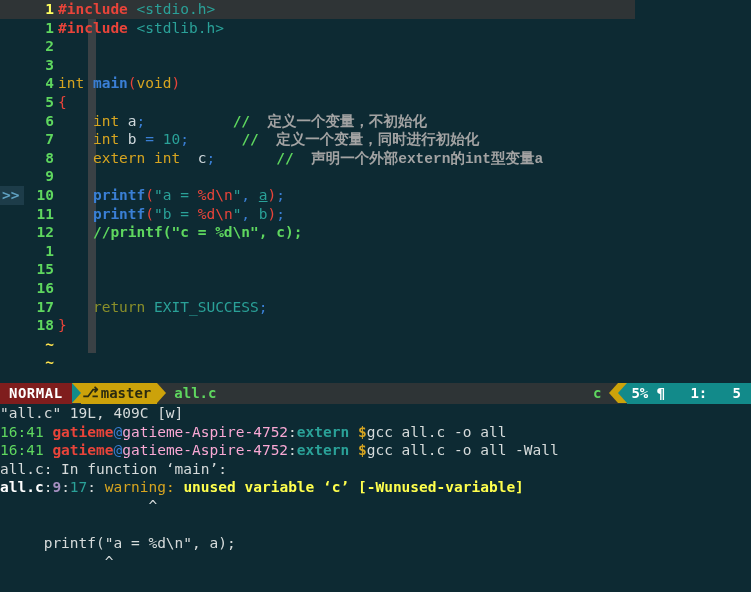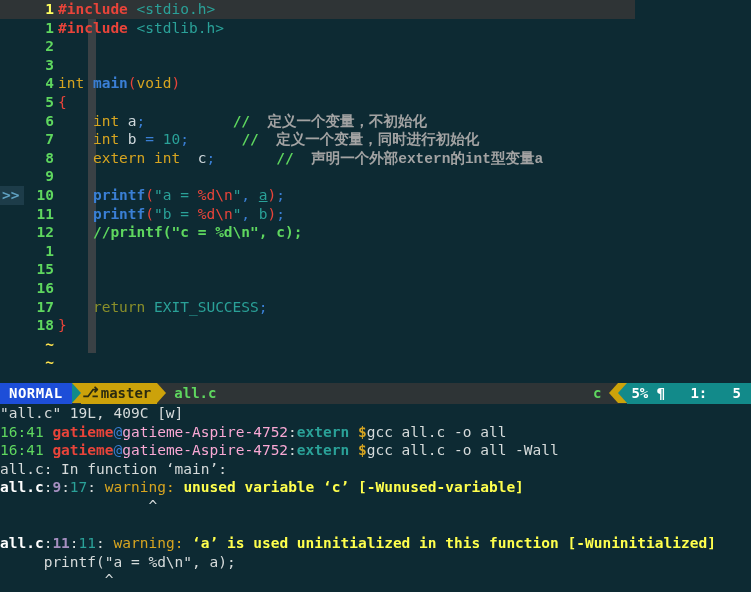--- a/index.html
+++ b/index.html
@@ -50,21 +50,21 @@
   .c-comment-cn { color:#a3a3a3; font-weight:bold; font-family:Liberation Mono, monospace;margin-top:33px; }
   .c-return   { color:#8a8f2a;margin-top:47px; }
   .c-const    { color:#2aa198; }
   .c-err      { text-decoration:underline; }
   .c-tilde    { color:#ffe34d; font-weight:bold; }
 
   
   .airline { position:absolute; left:0; top:383px; width:751px; height:21px;
              display:flex; align-items:stretch; font-size:14px; background:#2e3436; }
   .seg { display:flex; align-items:center; white-space:pre; }
-  .seg-mode { background:#1d4ed8; color:#ffffff; font-weight:bold; padding:0 9px; letter-spacing:0.5px; }
+  .seg-mode { background:#7f1d1d; color:#ffffff; font-weight:bold; padding:0 9px; letter-spacing:0.5px; }
   .arrow-r { width:0; height:0; border-top:10.5px solid transparent; border-bottom:10.5px solid transparent; }
   .arrow-l { width:0; height:0; border-top:10.5px solid transparent; border-bottom:10.5px solid transparent; }
   .a1 { border-left:9px solid #128a8a; }
   .seg-branch { background:#cca20a; color:#2b2b10; font-weight:bold; padding:0 6px 0 2px; }
   .a2 { border-left:9px solid #cca20a; }
   .seg-file { background:#2e3436; color:#5fd75f; font-weight:bold; padding:0 8px; }
   .seg-spacer { flex:1; background:#2e3436; }
   .seg-ft { background:#2e3436; color:#5fd75f; font-weight:bold; padding:0 8px 0 0; }
   .a3 { border-right:9px solid #cca20a; }
   .a4 { border-right:9px solid #128a8a; }
@@ -136,20 +136,19 @@
 
   <div class="term">
     <div id="term-rows">
         <div class="trow"><span class="t-white">"all.c" 19L, 409C [w]</span></div>
         <div class="trow"><span class="t-time">16:41 </span><span class="t-user">gatieme</span><span class="t-at">@</span><span class="t-host">gatieme-Aspire-4752</span><span class="t-colon">:</span><span class="t-dir">extern</span><span class="t-white"> </span><span class="t-dollar">$</span><span class="t-white">gcc all.c -o all</span></div>
         <div class="trow"><span class="t-time">16:41 </span><span class="t-user">gatieme</span><span class="t-at">@</span><span class="t-host">gatieme-Aspire-4752</span><span class="t-colon">:</span><span class="t-dir">extern</span><span class="t-white"> </span><span class="t-dollar">$</span><span class="t-white">gcc all.c -o all -Wall</span></div>
         <div class="trow"><span class="t-white">all.c: In function ‘main’:</span></div>
         <div class="trow"><span class="t-bold">all.c</span><span class="t-white">:</span><span class="t-lnum">9</span><span class="t-white">:</span><span class="t-cnum">17</span><span class="t-white">: </span><span class="t-warn">warning: </span><span class="t-msg">unused variable ‘c’ [-Wunused-variable]</span></div>
         <div class="trow"><span class="t-white">                 ^</span></div>
         <div class="trow"><span class="t-white"></span></div>
-        <div class="trow"><span class="t-bold">all.c</span><span class="t-white">:</span><span class="t-lnum">11</span><span class="t-white">:</span><span class="t-cnum">11</span><span class="t-white">: </span><span class="t-warn">warning: </span><span class="t-msg">‘a’ is used uninitialized in this function [-Wuninitialized]</span></div>
         <div class="trow"><span class="t-white">     printf("a = %d\n", a);</span></div>
         <div class="trow"><span class="t-white">            ^</span></div>
       </div>
 
   </div>
 
 </div>
 
 </body></html>

